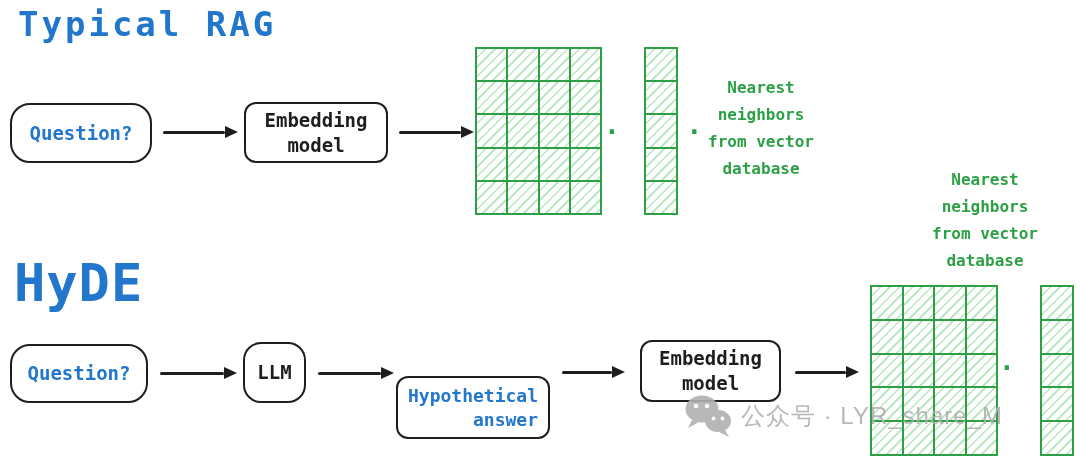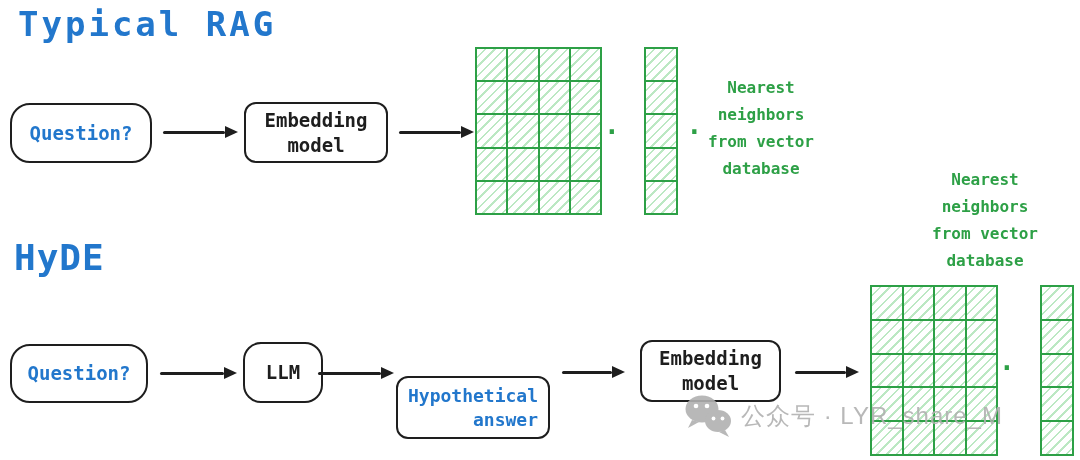--- a/index.html
+++ b/index.html
@@ -19,39 +19,39 @@
     font-family:"DejaVu Sans Mono", monospace;
     padding-left:10px;
   }
   .title{
     position:absolute;
     color:var(--accent-blue);
     font-weight:bold;
     white-space:nowrap;
   }
   #title-typical-rag{left:18px;top:4px;font-size:34px;letter-spacing:3px;}
-  #title-hyde{left:14px;top:237px;font-size:36px;letter-spacing:1px;}
+  #title-hyde{left:14px;top:253px;font-size:52px;letter-spacing:1px;}
   .node{
     position:absolute;
     background:#ffffff;
     border:2.5px solid var(--ink-black);
     border-radius:12px;
     display:flex;align-items:center;justify-content:center;
     text-align:center;
     font-size:19px;
     line-height:1.3;
     white-space:pre-line;
     color:var(--ink-black);
     font-weight:bold;
   }
   .node.blue-text{color:var(--accent-blue);text-align:right;}
   #q1{left:10px;top:103px;width:142px;height:60px;border-radius:20px;}
   #e1{left:244px;top:102px;width:144px;height:61px;}
   #q2{left:10px;top:344px;width:138px;height:59px;border-radius:20px;}
-  #llm{left:243px;top:342px;width:80px;height:61px;border-radius:18px;}
+  #llm{left:243px;top:342px;width:63px;height:61px;border-radius:18px;}
   #hyp{left:396px;top:341px;width:154px;height:63px;font-size:18px;margin-top:35px;}
   #e2{left:640px;top:340px;width:141px;height:62px;}
   .arrow{
     position:absolute;height:2.6px;background:var(--ink-black);border-radius:2px;
   }
   .arrow::after{
     content:"";position:absolute;left:100%;top:50%;transform:translateY(-50%);
     border-left:13px solid var(--ink-black);
     border-top:6.5px solid transparent;
     border-bottom:6.5px solid transparent;

